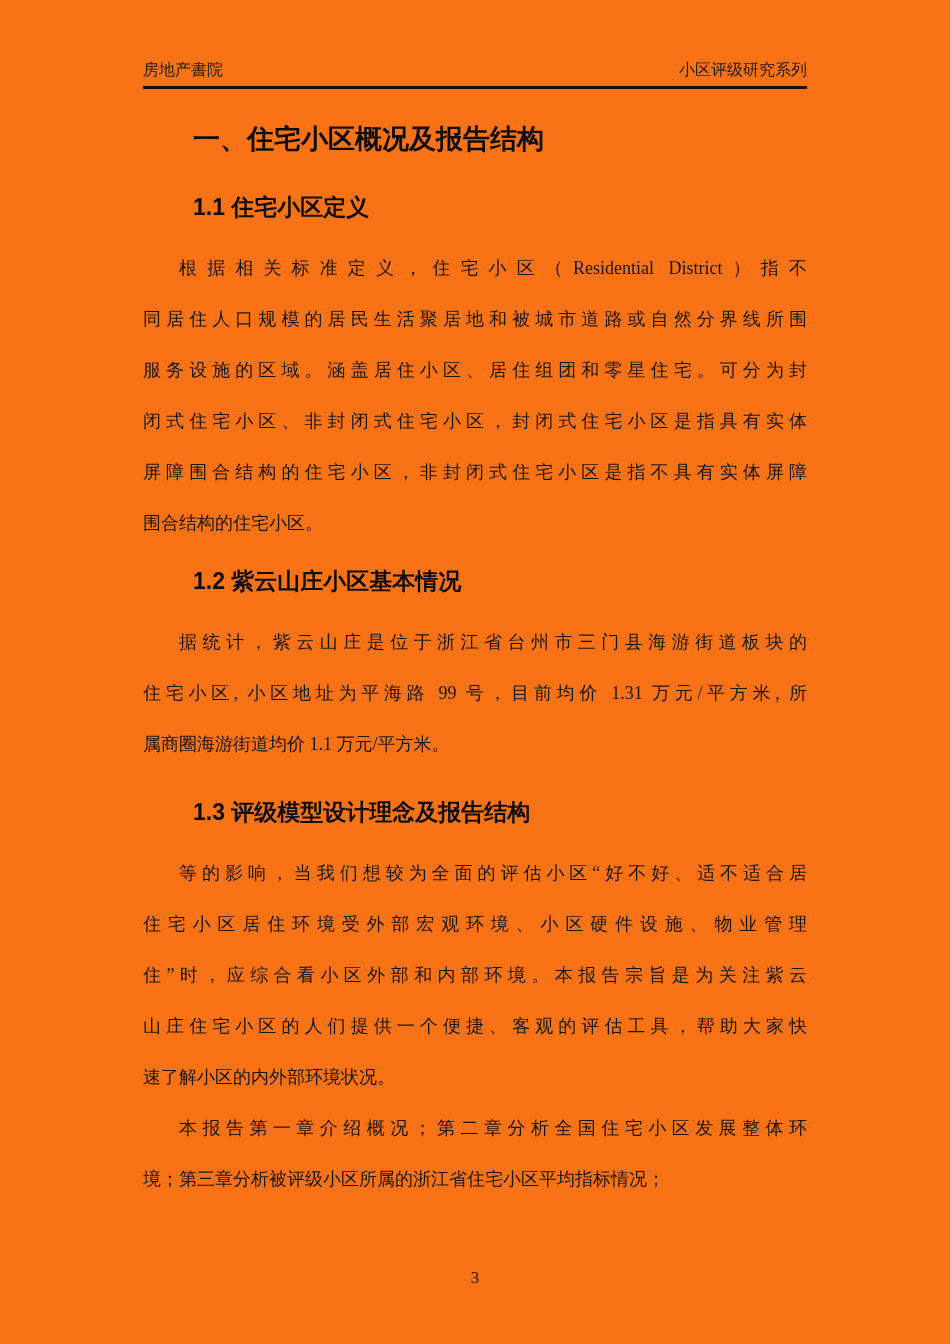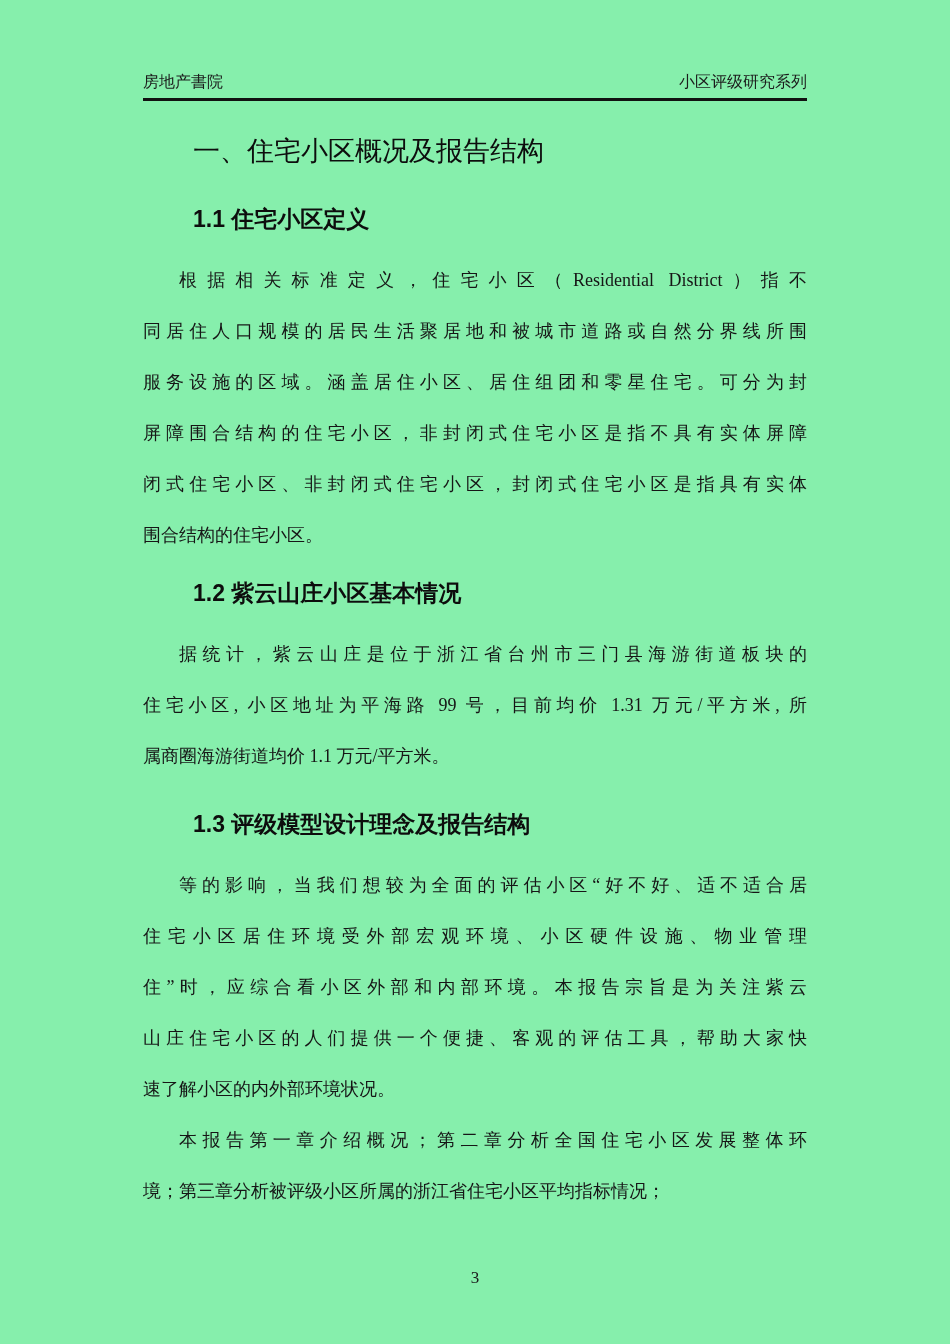--- a/index.html
+++ b/index.html
@@ -5,23 +5,23 @@
   html, body {
     margin: 0;
     padding: 0;
     background: #ffffff;
   }
   .page {
     position: relative;
     width: 950px;
     height: 1344px;
     margin: 0 auto;
-    background: #86efac;
+    background: #f97316;
     box-sizing: border-box;
-    padding: 12px 143px;
+    padding: 0 143px;
     color: #161616;
     font-family: "Liberation Serif", "DejaVu Serif", serif;
     overflow: hidden;
   }
   
   .header {
     padding-top: 60px;
     padding-bottom: 5px;
     border-bottom: 3px solid #111111;
     display: flex;
@@ -29,21 +29,21 @@
     align-items: flex-end;
     font-family: "Liberation Sans", "DejaVu Sans", sans-serif;
     font-size: 16px;
     color: #1b1b1b;
   }
   
   .doc-title {
     margin-top: 30px;
     padding-left: 50px;
     font-family: "Liberation Sans", "DejaVu Sans", sans-serif;
-    font-weight: 400;
+    font-weight: 700;
     font-size: 27px;
     line-height: 40px;
     color: #0d0d0d;
   }
   .section-heading {
     padding-left: 50px;
     font-family: "Liberation Sans", "DejaVu Sans", sans-serif;
     font-weight: 700;
     font-size: 23px;
     line-height: 32px;
@@ -92,22 +92,22 @@
     <span>小区评级研究系列</span>
   </div>
 
   <div class="doc-title">一、住宅小区概况及报告结构</div>
 
   <div class="section-heading" id="heading-1">1.1 住宅小区定义</div>
   <div class="para" id="para-1">
       <div class="tline">根据相关标准定义，住宅小区（Residential District）指不</div>
       <div class="tline">同居住人口规模的居民生活聚居地和被城市道路或自然分界线所围</div>
       <div class="tline">服务设施的区域。涵盖居住小区、居住组团和零星住宅。可分为封</div>
+      <div class="tline">闭式住宅小区、非封闭式住宅小区，封闭式住宅小区是指具有实体</div>
       <div class="tline">屏障围合结构的住宅小区，非封闭式住宅小区是指不具有实体屏障</div>
-      <div class="tline">闭式住宅小区、非封闭式住宅小区，封闭式住宅小区是指具有实体</div>
       <div class="tline">围合结构的住宅小区。</div>
     </div>
 
   <div class="section-heading" id="heading-2">1.2 紫云山庄小区基本情况</div>
   <div class="para" id="para-2">
       <div class="tline">据统计，紫云山庄是位于浙江省台州市三门县海游街道板块的</div>
       <div class="tline">住宅小区, 小区地址为平海路 99 号，目前均价 1.31 万元/平方米, 所</div>
       <div class="tline">属商圈海游街道均价 1.1 万元/平方米。</div>
     </div>
 

